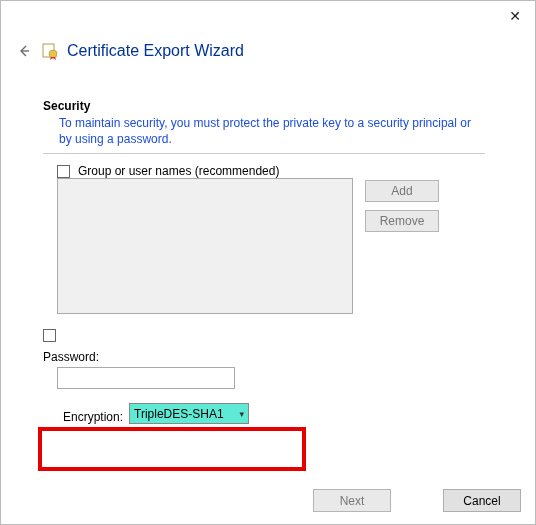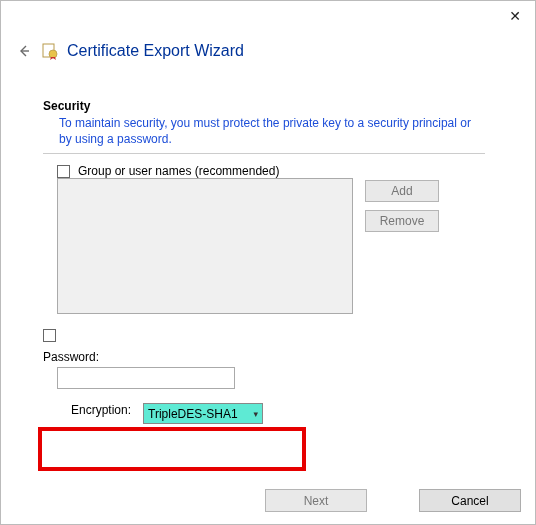--- a/index.html
+++ b/index.html
@@ -119,24 +119,24 @@
   .field-label {
     margin-bottom: 3px;
   }
   .text-input {
     width: 178px; height: 22px;
     border: 1px solid #aaa;
     background: #fff;
   }
   .enc-row {
     display: flex;
-    align-items: flex-start;
-    gap: 12px;
+    align-items: flex-end;
+    gap: 6px;
     margin-top: 14px;
-    margin-left: 28px;
+    margin-left: 20px;
   }
   .dropdown {
     width: 120px; height: 21px;
     border: 1px solid #888;
     background: #5eead4;
     display: flex; align-items: center;
     padding: 0 4px;
     font-size: 12px;
     position: relative;
   }
@@ -151,21 +151,21 @@
     top: 426px;
     height: 44px;
     border: 4px solid #e60000;
     pointer-events: none;
   }
   .footer {
     position: absolute;
     bottom: 12px; right: 14px;
     display: flex; gap: 8px;
   }
-  .footer .btn { width: 102px; height: 23px; }
+  .footer .btn { width: 78px; height: 23px; }
 </style>
 </head>
 <body>
 
 <div class="window">
 
   <div class="title-row">
     <div class="close-x">
       <span>✕</span>
     </div>

